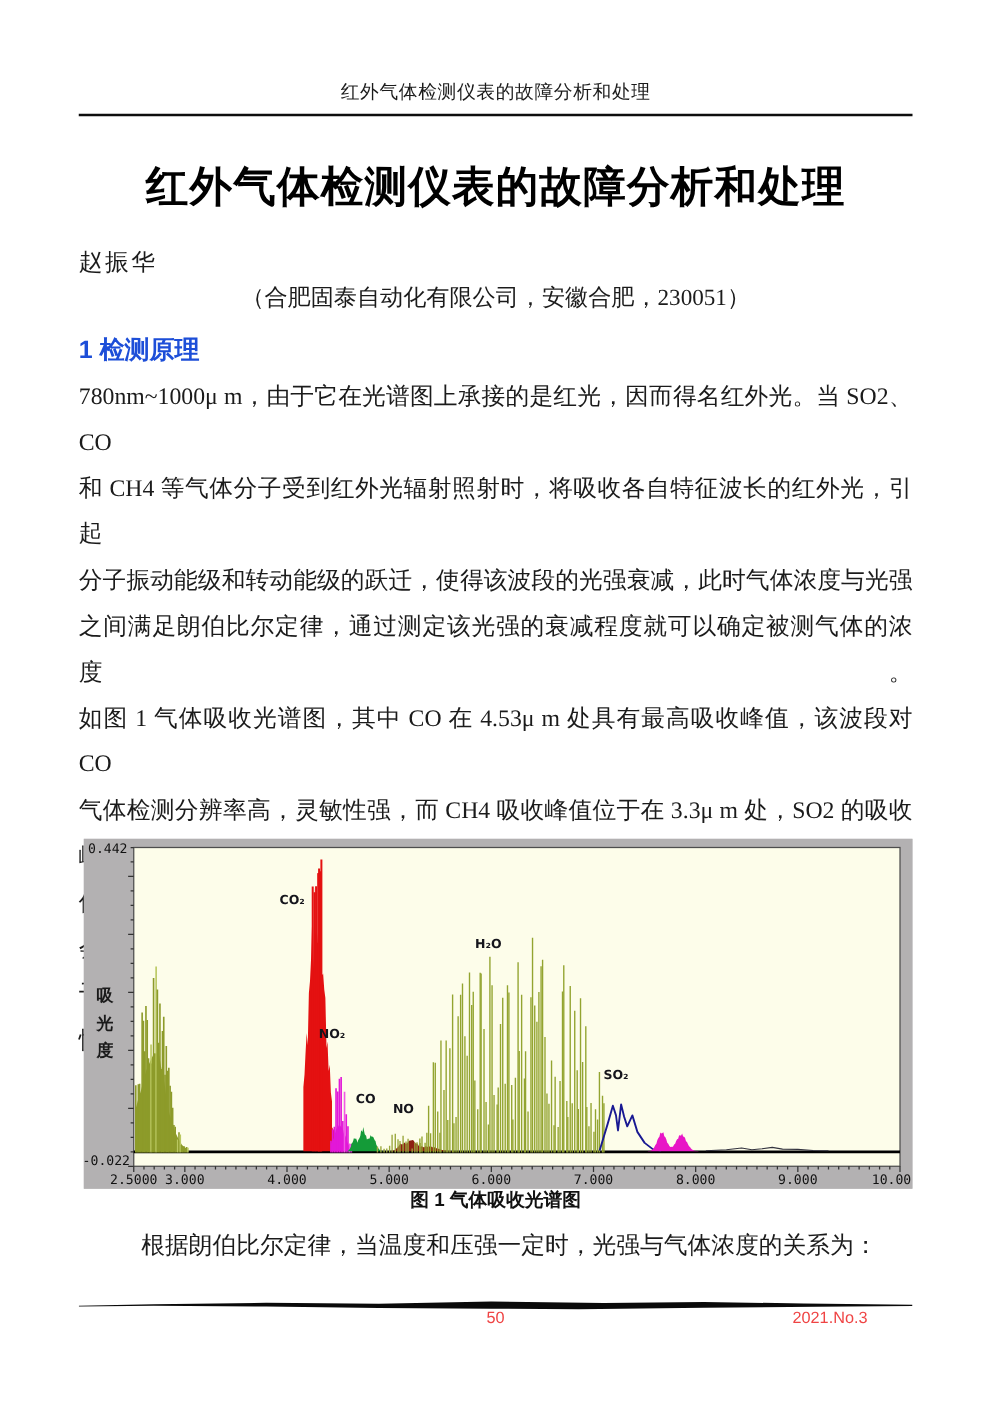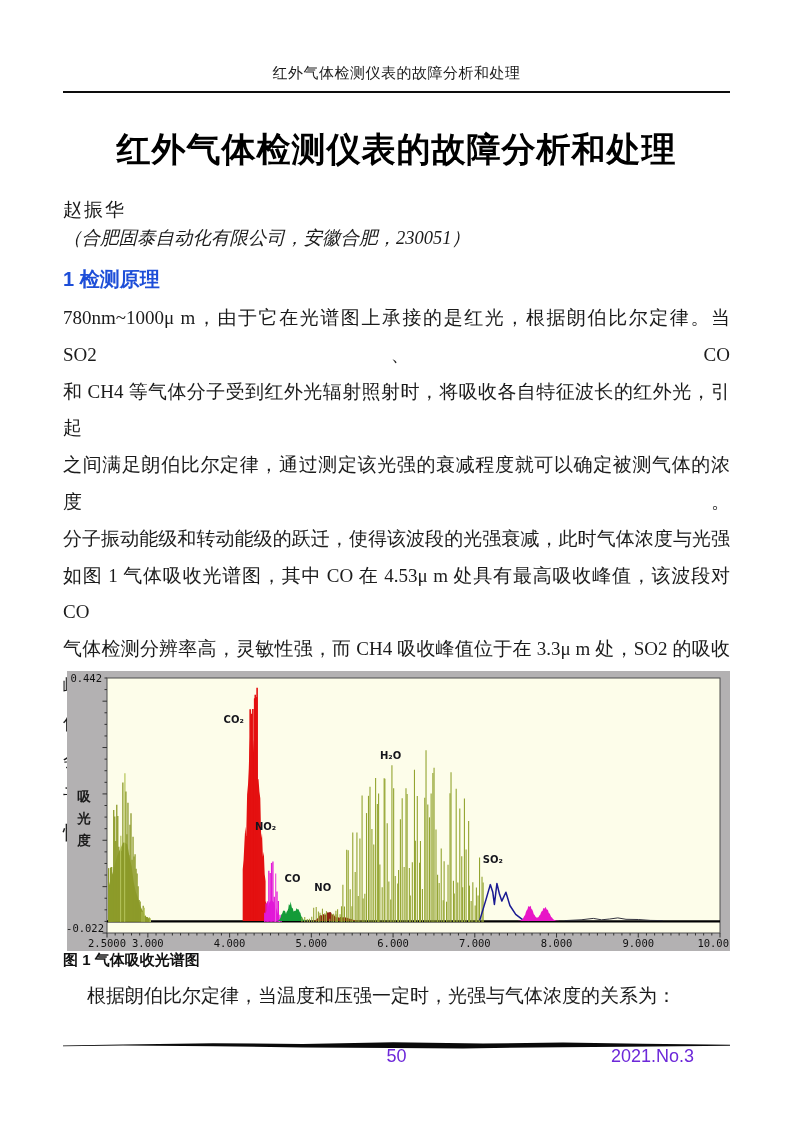--- a/index.html
+++ b/index.html
@@ -4,56 +4,56 @@
 <style>
   html,body{margin:0;padding:0;background:#ffffff;}
   .page{position:relative;width:793px;height:1122px;margin:0 auto;background:#fff;
         font-family:"Liberation Serif","DejaVu Serif",serif;color:#1b1b1b;overflow:hidden;}
   .abs{position:absolute;}
   #hdr{top:64px;left:63px;width:667px;text-align:center;font-size:15px;letter-spacing:.5px;}
   #hrule{top:91px;left:63px;width:667px;border-top:2.6px solid #0d0d0d;height:0;}
   #title{top:127px;left:40px;width:713px;text-align:center;font-size:34px;font-weight:700;
          font-family:"Liberation Sans","DejaVu Sans",sans-serif;letter-spacing:1px;color:#000;}
   #author{top:197px;left:63px;width:667px;text-align:left;font-size:19px;letter-spacing:2px;}
-  #affil{top:225px;left:63px;width:667px;text-align:left;font-size:18.5px;font-style:italic;}
+  #affil{top:225px;left:63px;width:667px;text-align:center;font-size:18.5px;}
   #sec1{top:266px;left:63px;font-size:20px;font-weight:700;
         font-family:"Liberation Sans","DejaVu Sans",sans-serif;color:#1d4ed8;}
   #para1{top:300px;left:63px;width:667px;font-size:19px;line-height:36.8px;}
   .l{text-align:justify;text-align-last:justify;}
   .l.first{text-indent:38px;}
   .l.last{text-align-last:left;}
   #chartbox{top:671px;left:67px;width:663px;height:280px;background:#b3b1b2;}
-  #caption{top:951px;left:63px;width:667px;text-align:left;font-size:15px;font-weight:700;
+  #caption{top:951px;left:63px;width:667px;text-align:center;font-size:15px;font-weight:700;
            font-family:"Liberation Sans","DejaVu Sans",sans-serif;color:#111;}
-  #para2{top:983px;left:49px;width:667px;font-size:19px;text-indent:38px;}
+  #para2{top:983px;left:75px;width:667px;font-size:19px;text-indent:38px;}
   #frule{top:1036px;left:63px;width:667px;height:9px;}
   #footrow{top:1046px;left:63px;width:667px;height:20px;
-           font-family:"Liberation Sans","DejaVu Sans",sans-serif;font-size:18px;color:#6d28d9;}
+           font-family:"Liberation Sans","DejaVu Sans",sans-serif;font-size:13px;color:#ef4444;}
   #pageno{position:absolute;left:0;width:100%;text-align:center;}
   #issue{position:absolute;right:36px;top:0;}
 </style>
 </head>
 <body>
 
 <div class="page">
 
   <div class="abs" id="hdr">红外气体检测仪表的故障分析和处理</div>
   <div class="abs" id="hrule"></div>
 
   <div class="abs" id="title">红外气体检测仪表的故障分析和处理</div>
   <div class="abs" id="author">赵振华</div>
   <div class="abs" id="affil">（合肥固泰自动化有限公司，安徽合肥，230051）</div>
 
   <div class="abs" id="sec1">1 检测原理</div>
 
   <div class="abs" id="para1">
-    <div class="l">780nm~1000μ m，由于它在光谱图上承接的是红光，根据朗伯比尔定律。当 SO2、CO</div>
+    <div class="l">780nm~1000μ m，由于它在光谱图上承接的是红光，因而得名红外光。当 SO2、CO</div>
     <div class="l">和 CH4 等气体分子受到红外光辐射照射时，将吸收各自特征波长的红外光，引起</div>
+    <div class="l">分子振动能级和转动能级的跃迁，使得该波段的光强衰减，此时气体浓度与光强</div>
     <div class="l">之间满足朗伯比尔定律，通过测定该光强的衰减程度就可以确定被测气体的浓度。</div>
-    <div class="l">分子振动能级和转动能级的跃迁，使得该波段的光强衰减，此时气体浓度与光强</div>
     <div class="l">如图 1 气体吸收光谱图，其中 CO 在 4.53μ m 处具有最高吸收峰值，该波段对 CO</div>
     <div class="l">气体检测分辨率高，灵敏性强，而 CH4 吸收峰值位于在 3.3μ m 处，SO2 的吸收峰</div>
     <div class="l">值位于 7.3μ m 处。另外，H2O 的吸收波段与相关气体的吸收波段有一定重叠，会</div>
     <div class="l">干扰气体测量结果的准确度，所以需要对光源进行特定波段筛选，同时保持温度</div>
     <div class="l last">恒定，气路中还要加入过滤装置进而确保检测精度。</div>
   </div>
 
   <div class="abs" id="chartbox">
     <svg id="spectrum" width="663" height="280" viewBox="0 0 663 280">
         <rect x="0" y="0" width="663" height="280" fill="#b3b1b2"></rect>

